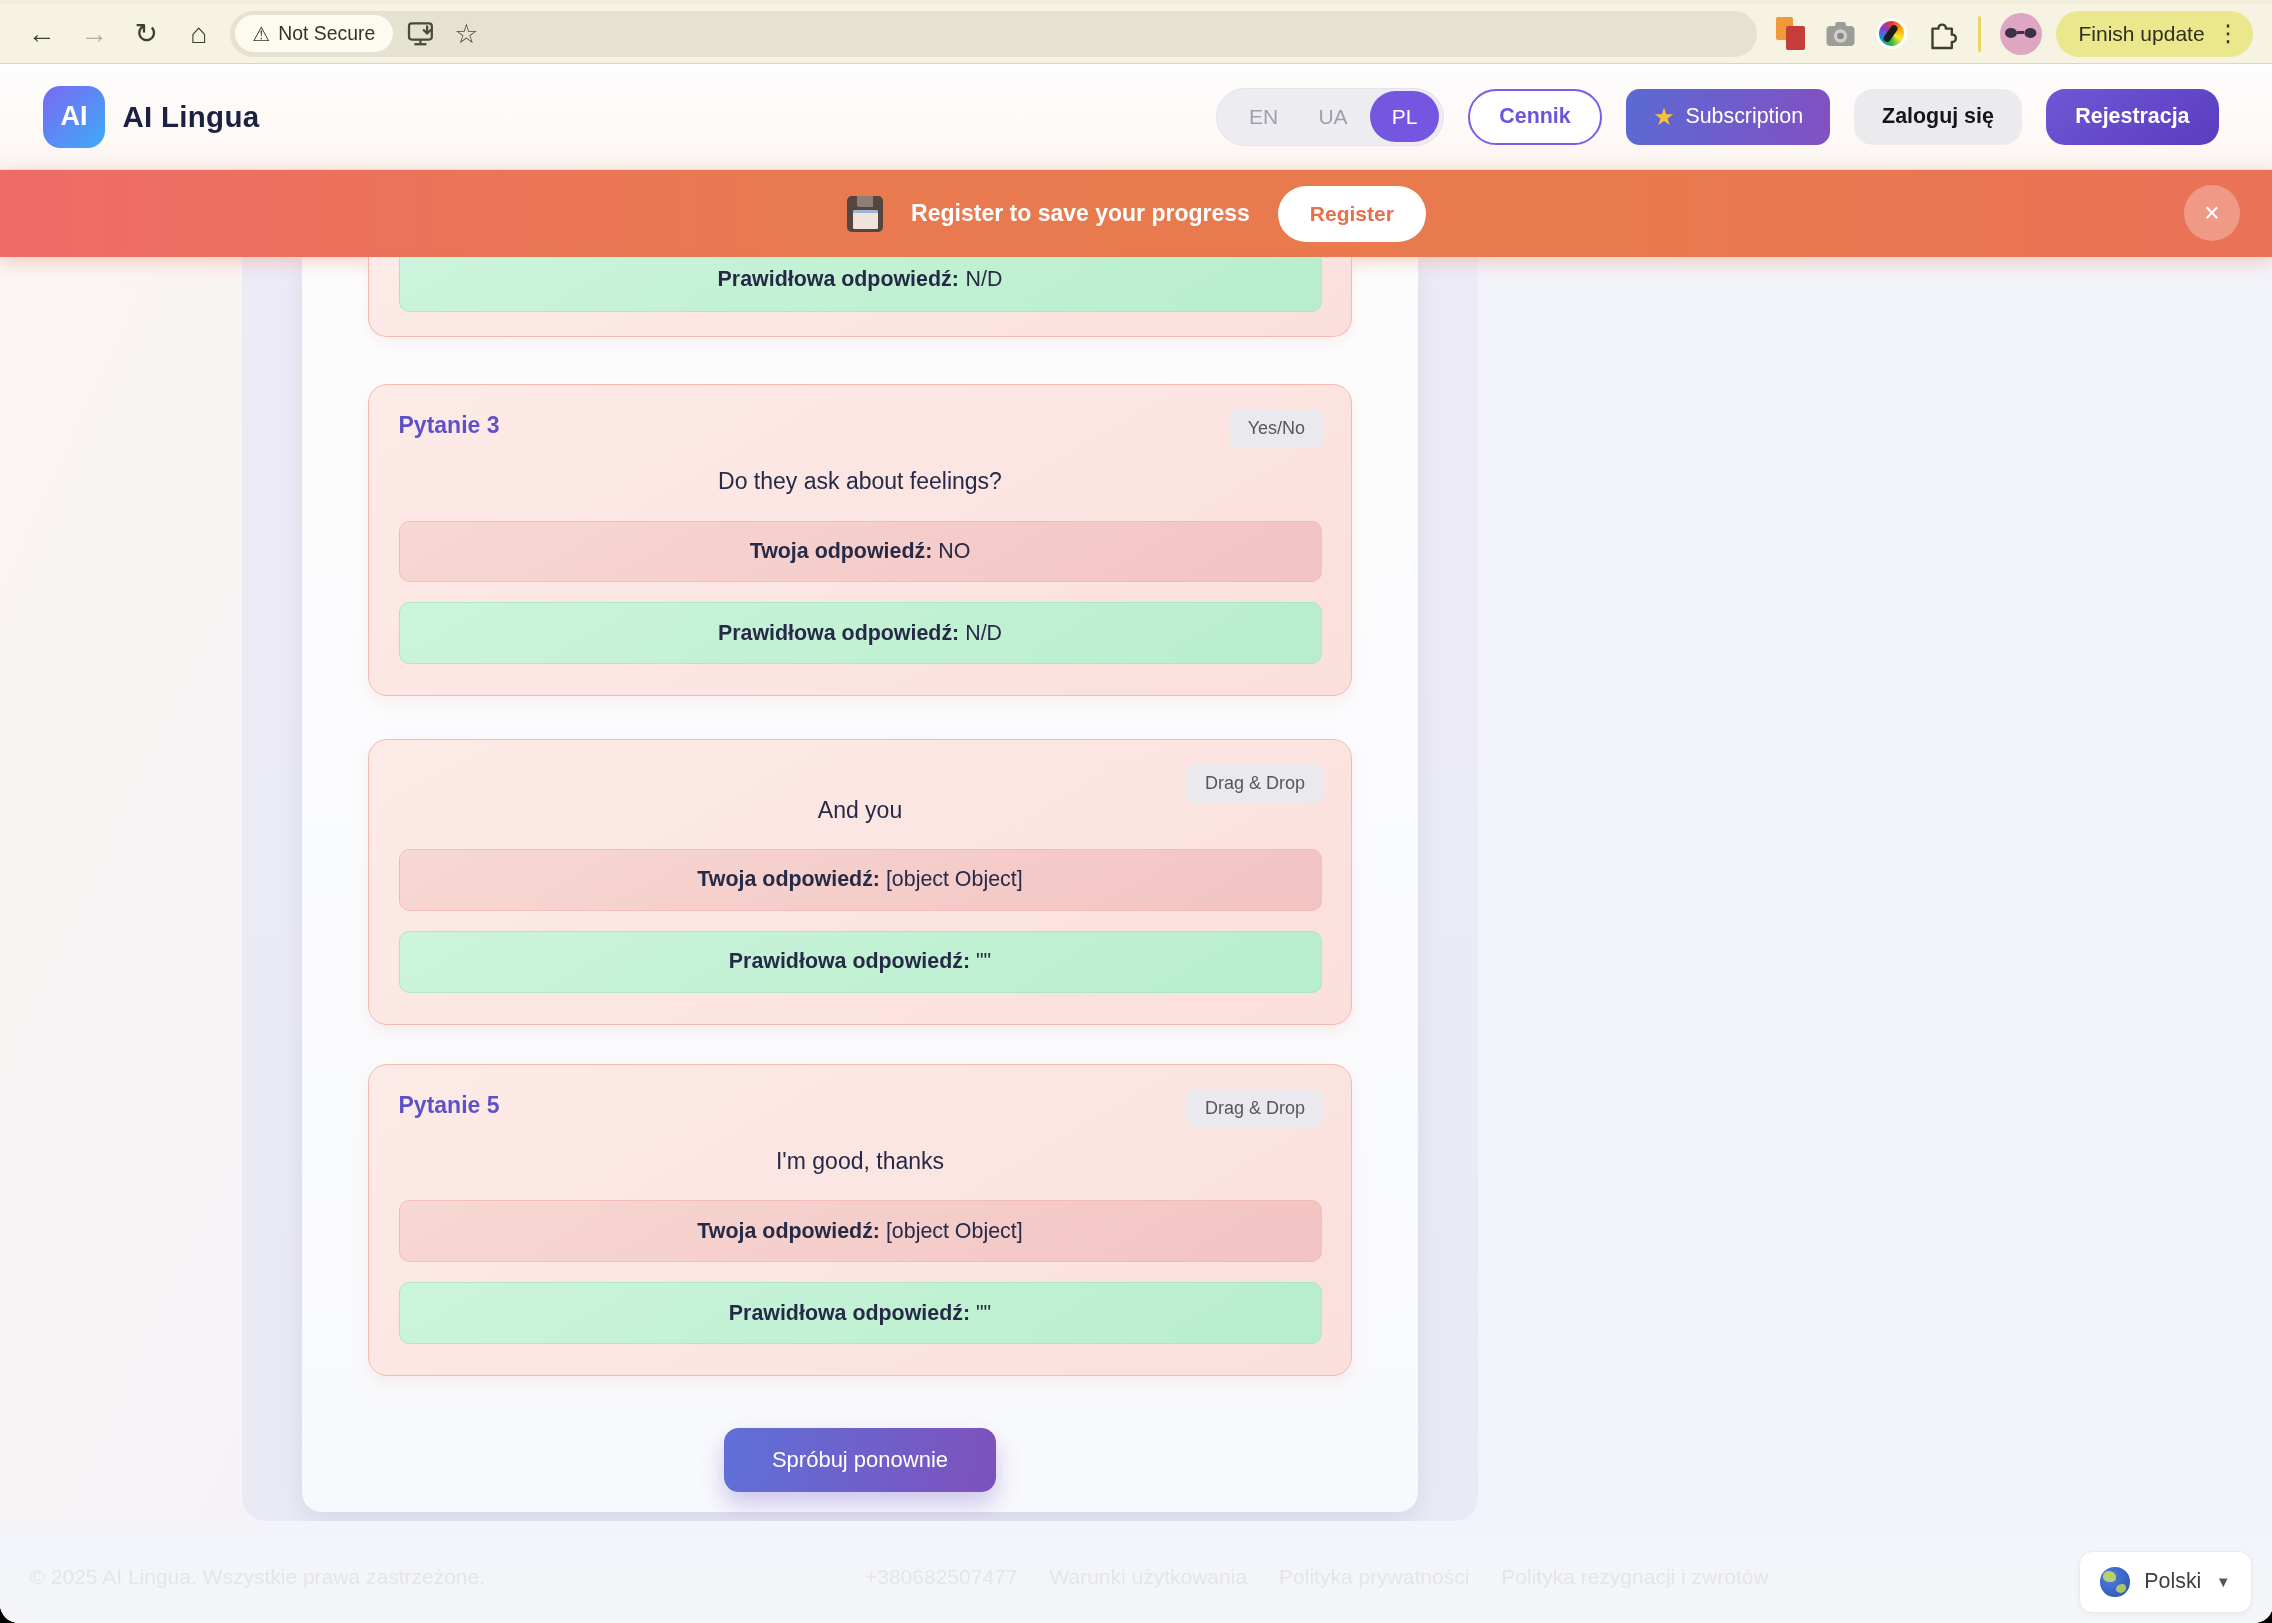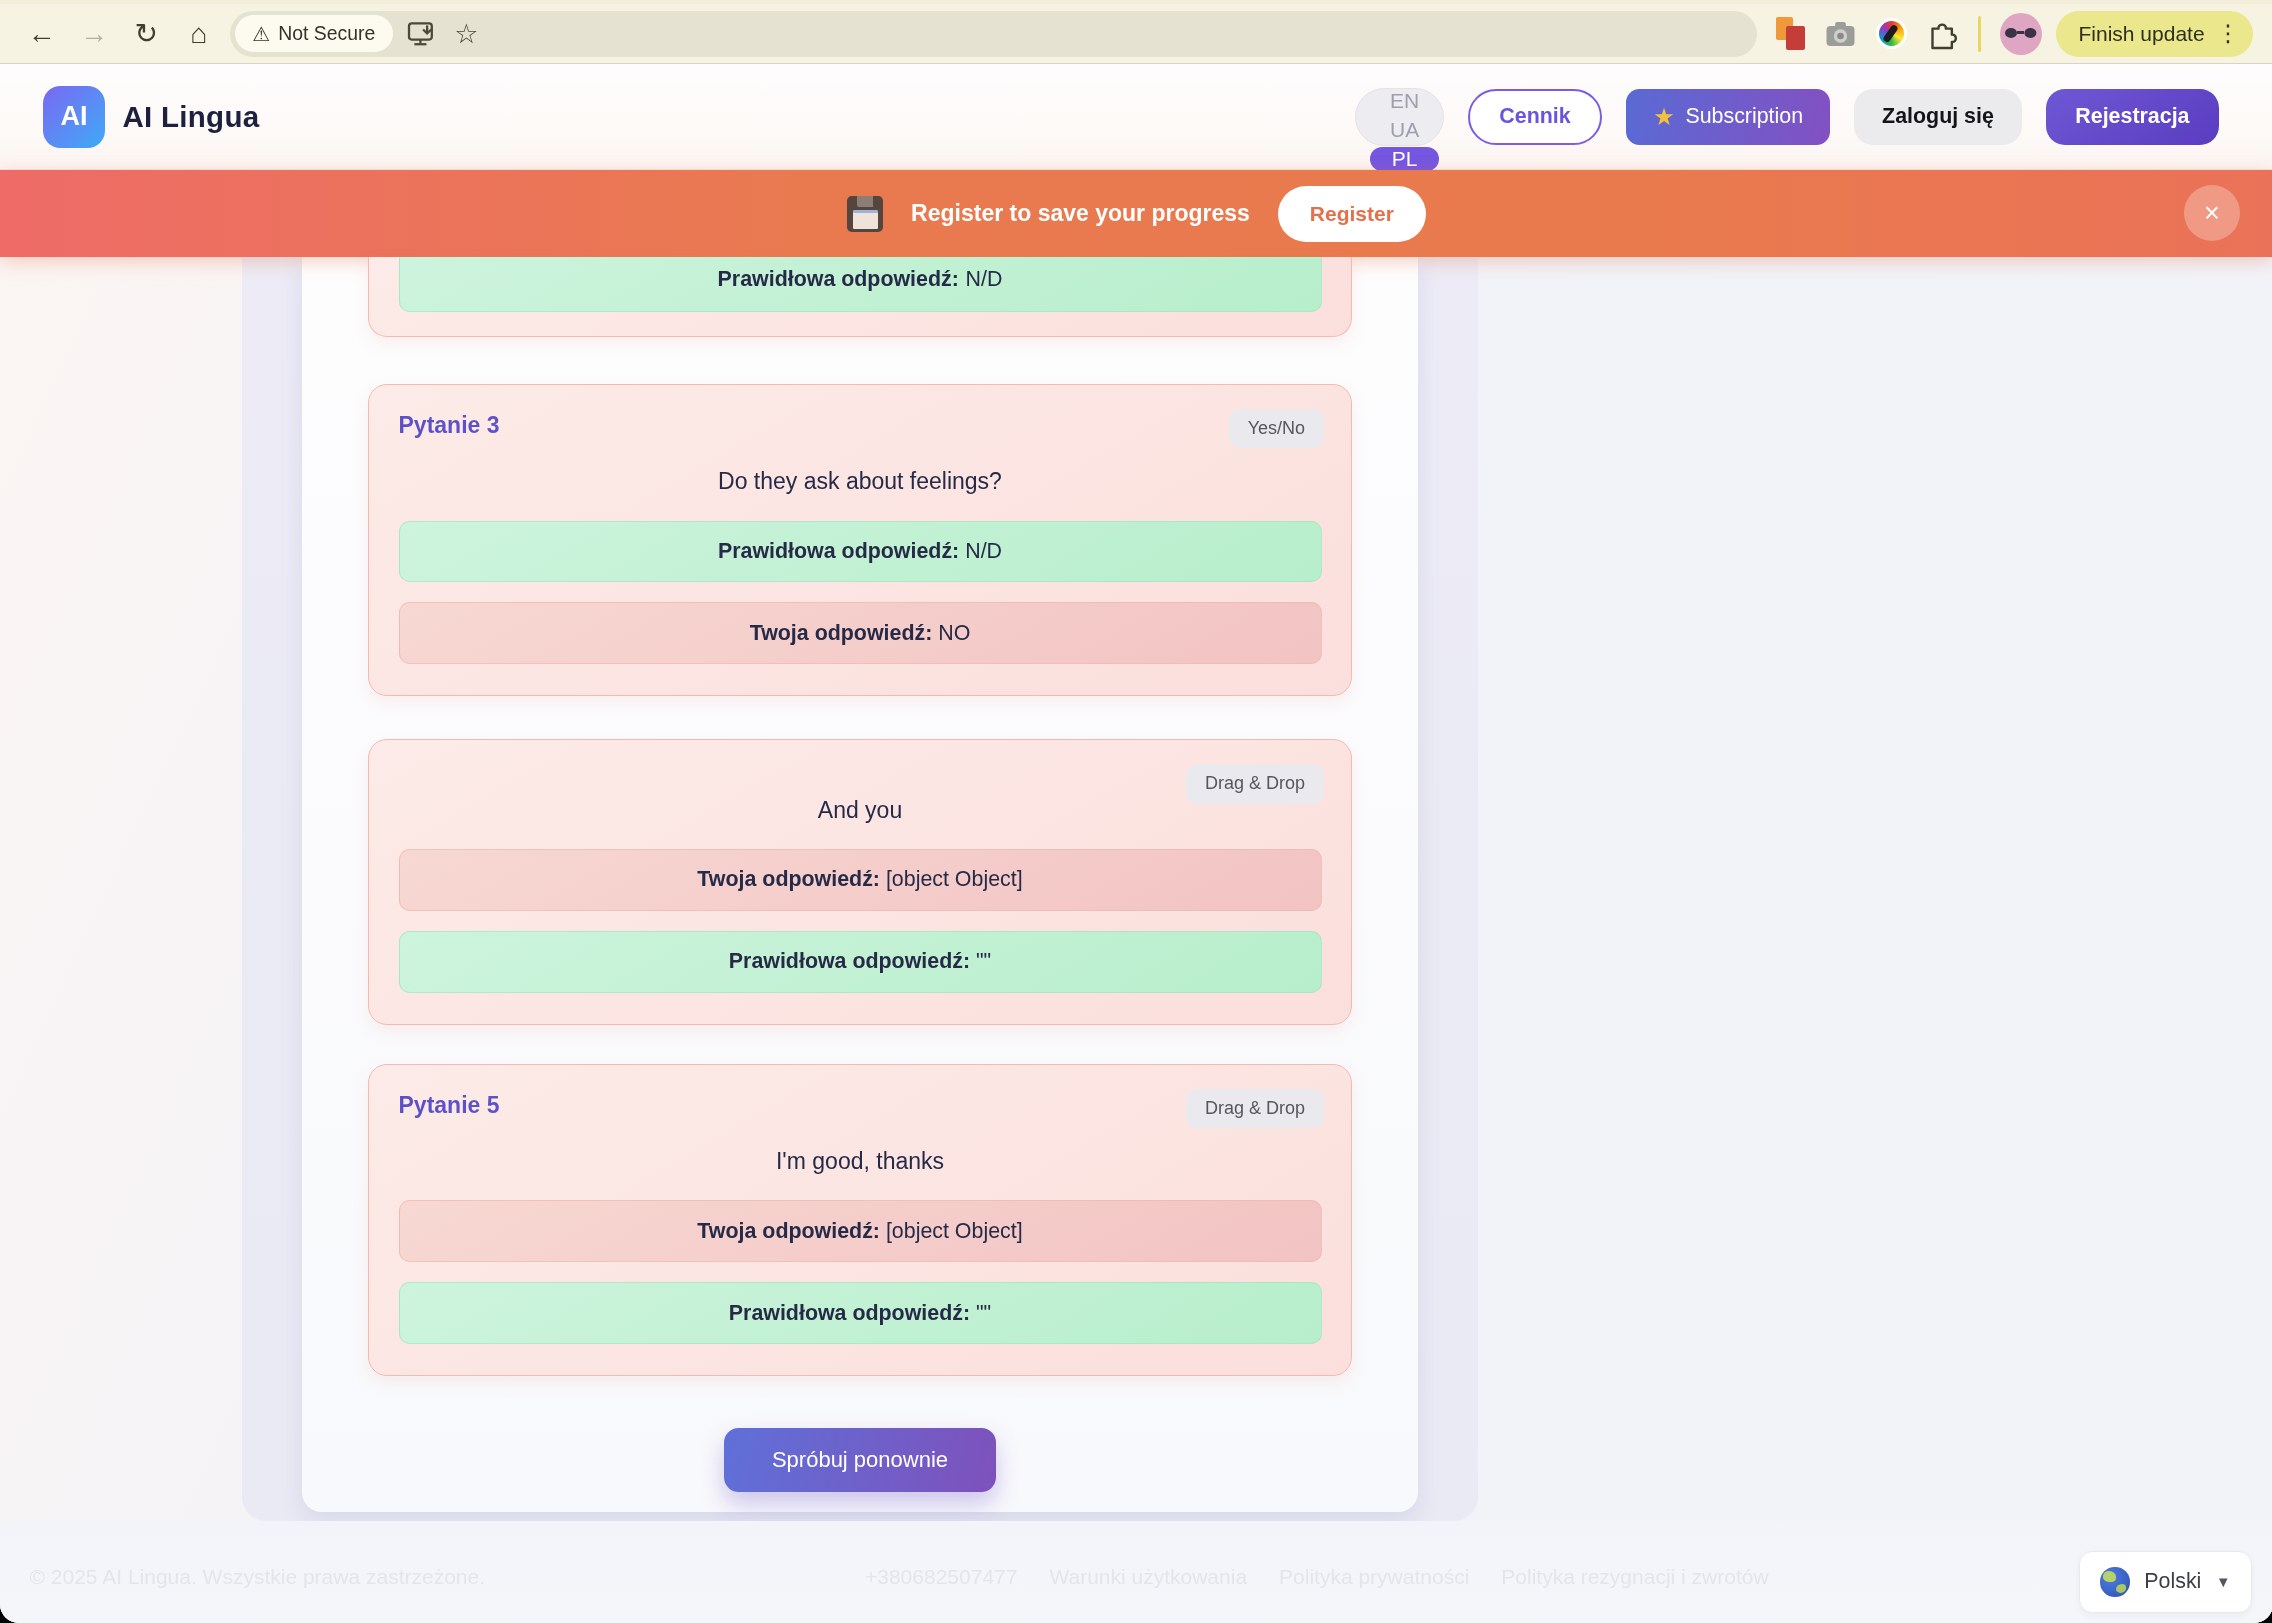--- a/index.html
+++ b/index.html
@@ -31,21 +31,21 @@
   .avatar::after { content: ""; position: absolute; top: 18px; left: 16.7px; width: 7.4px; height: 3.3px; background: #3b3247; }
   .finish-pill { height: 46px; background: #eae78d; border-radius: 24px; display: flex; align-items: center; gap: 12px; padding: 0 13.4px 0 23px; font-size: 21px; color: #2f2f1d; margin-left: 4px; }
   .finish-pill .kebab { font-size: 23px; letter-spacing: 0; }
 
   
   .site-header { height: 106px; background: linear-gradient(180deg, #fefdfd 0%, #fdf9f7 70%, #fbf4f1 100%); border-bottom: 0.7px solid #eee6e0; display: flex; align-items: center; padding: 0 54px 0 43px; }
   .brand { display: flex; align-items: center; gap: 17.4px; }
   .logo-badge { width: 62px; height: 62px; border-radius: 17.4px; background: linear-gradient(135deg, #7a68f2 0%, #5a8df5 55%, #3cabf7 100%); display: flex; align-items: center; justify-content: center; color: #fff; font-size: 27px; font-weight: bold; }
   .brand-name { font-size: 29.5px; font-weight: bold; color: #1d2140; letter-spacing: 0.3px; }
   .header-right { margin-left: auto; display: flex; align-items: center; gap: 24px; }
-  .lang-toggle { height: 58px; background: #ededf1; border: 1.3px solid #e3e3e8; border-radius: 29.5px; display: flex; align-items: center; padding: 0 4px 0 14.7px; gap: 5.4px; flex-direction: column; }
+  .lang-toggle { height: 58px; background: #ededf1; border: 1.3px solid #e3e3e8; border-radius: 29.5px; display: flex; align-items: center; padding: 0 4px 0 14.7px; gap: 5.4px; }
   .lang-item { font-size: 21px; color: #9da0ac; padding: 0 17.4px; }
   .lang-item.active { background: #7456e0; color: #fff; height: 51px; border-radius: 27px; display: flex; align-items: center; padding: 0 21.4px; }
   .btn { display: inline-flex; align-items: center; justify-content: center; height: 56px; border-radius: 19px; font-size: 21.4px; white-space: nowrap; }
   .btn-cennik { background: #fff; border: 2.7px solid #7a5ce8; color: #6a54de; font-weight: bold; border-radius: 29.5px; padding: 0 29.5px; }
   .btn-sub { background: linear-gradient(100deg, #5a6ad4 0%, #8350c2 100%); color: #fff; border-radius: 13.4px; padding: 0 27px; gap: 10.7px; }
   .btn-sub .star { color: #f2c23a; font-size: 24px; }
   .btn-login { background: #ebebed; color: #141519; font-weight: 600; padding: 0 28px; }
   .btn-register { background: linear-gradient(145deg, #6e58d4 0%, #5a3cc0 100%); color: #fff; font-weight: 600; padding: 0 29.5px; }
 
   
@@ -189,27 +189,27 @@
           <div class="strip strip-correct strip--cut">
             <b>Prawidłowa odpowiedź:</b>
             <span>N/D</span>
           </div>
         </div>
 
         <div class="qcard qcard--p3">
           <div class="qtitle">Pytanie 3</div>
           <div class="qbadge">Yes/No</div>
           <div class="qtext">Do they ask about feelings?</div>
-          <div class="strip strip-correct">
-            <b>Prawidłowa odpowiedź:</b>
-            <span>N/D</span>
-          </div>
           <div class="strip strip-your">
             <b>Twoja odpowiedź:</b>
             <span>NO</span>
+          </div>
+          <div class="strip strip-correct">
+            <b>Prawidłowa odpowiedź:</b>
+            <span>N/D</span>
           </div>
         </div>
 
         <div class="qcard qcard--p4">
           <div class="qbadge">Drag &amp; Drop</div>
           <div class="qtext">And you</div>
           <div class="strip strip-your">
             <b>Twoja odpowiedź:</b>
             <span>[object Object]</span>
           </div>

